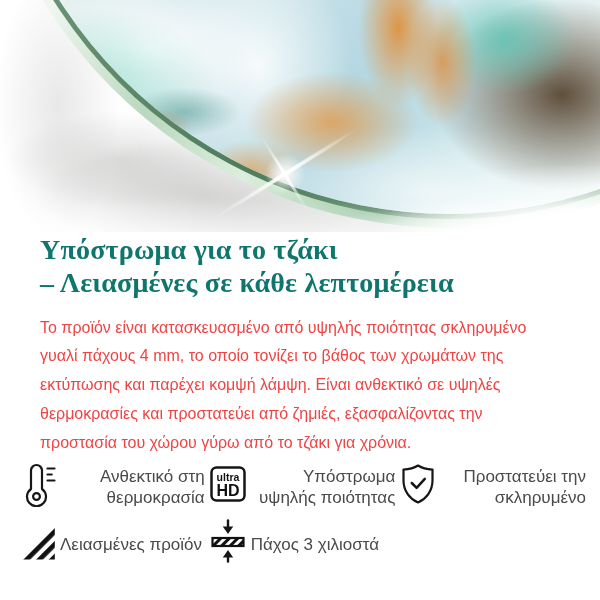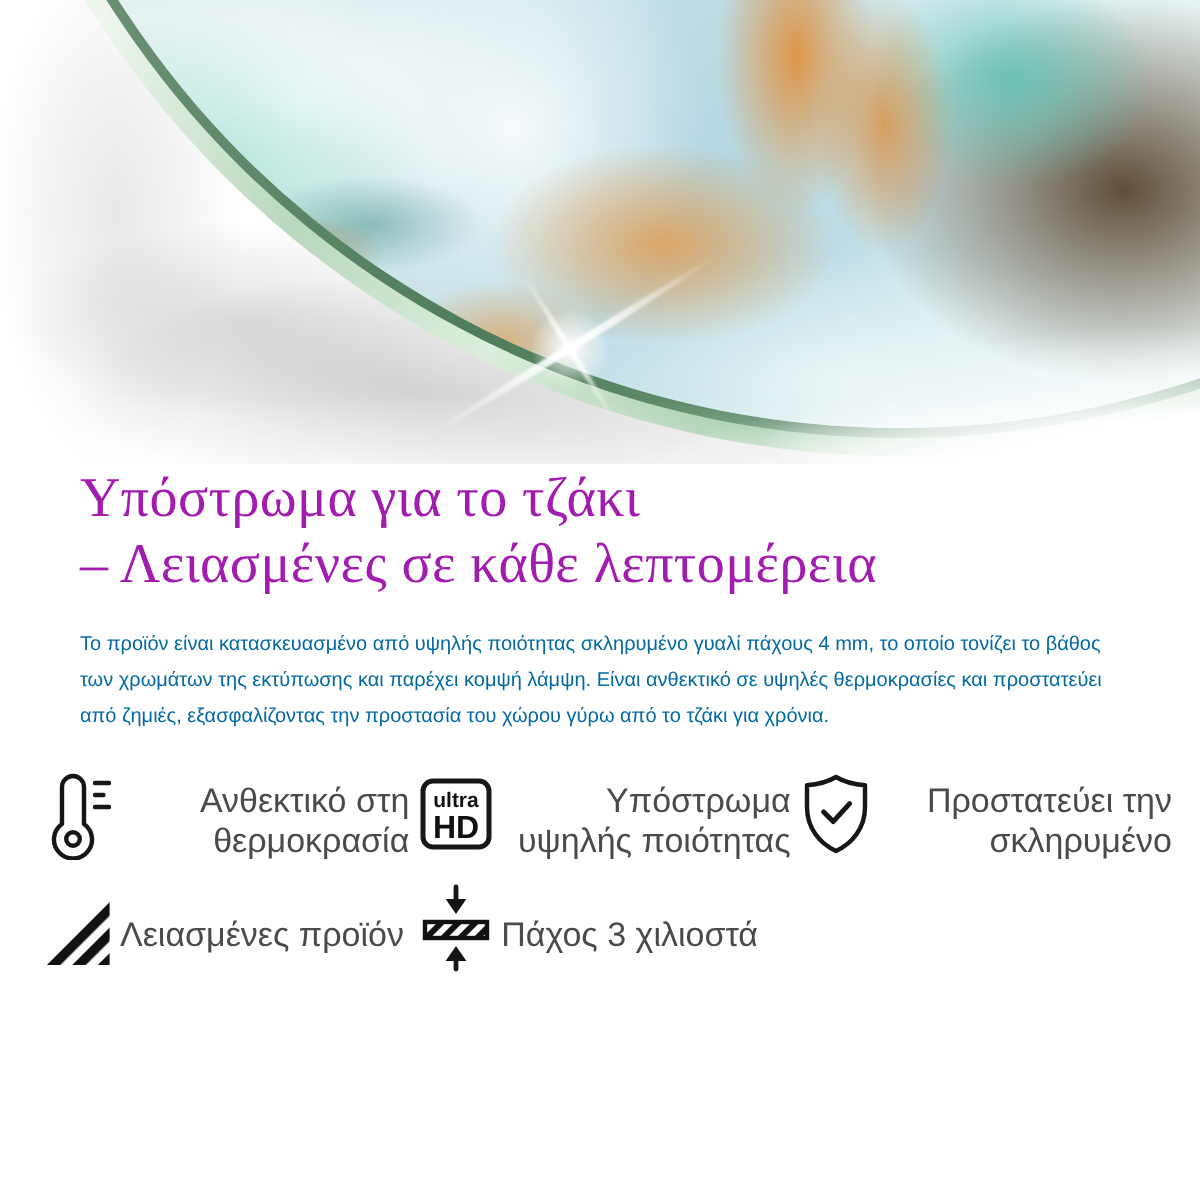--- a/index.html
+++ b/index.html
@@ -46,26 +46,26 @@
   .sparkle .ray1{position:absolute;left:-85px;top:-2px;width:170px;height:4px;border-radius:50%;
     background:linear-gradient(90deg, transparent, rgba(255,255,255,0.9) 42%, #fff 50%, rgba(255,255,255,0.9) 58%, transparent);
     transform:rotate(-32deg);filter:blur(0.5px);}
   .sparkle .ray2{position:absolute;left:-45px;top:-1.5px;width:90px;height:3px;border-radius:50%;
     background:linear-gradient(90deg, transparent, #fff 50%, transparent);
     transform:rotate(58deg);filter:blur(0.5px);}
 
   
   .content{padding:0 40px;}
   h1{
-    margin:2px 0 12px;font-weight:400;font-size:28px;line-height:1.17;color:#a21caf;
+    margin:2px 0 12px;font-weight:700;font-size:28px;line-height:1.17;color:#0f766e;
     font-family:"Liberation Serif","DejaVu Serif",serif;letter-spacing:0.2px;
   }
   h1 span{display:block;}
   .intro{
-    margin:14px 0 16px;max-width:542px;font-size:10px;line-height:1.8;color:#0369a1;
+    margin:14px 0 3px;max-width:542px;font-size:16px;line-height:1.8;color:#ef4444;
   }
 
   
   .features{
     display:grid;grid-template-columns:repeat(3,1fr);row-gap:10px;
     padding:0 14px;margin-top:2px;text-align:center;
   }
   .feature{display:flex;flex-direction:row;align-items:center;}
   .icon-box{height:46px;display:flex;align-items:center;justify-content:center;}
   .feature .label{font-size:17px;color:#4a4a4a;margin-top:7px;line-height:1.2;text-align:right;}

